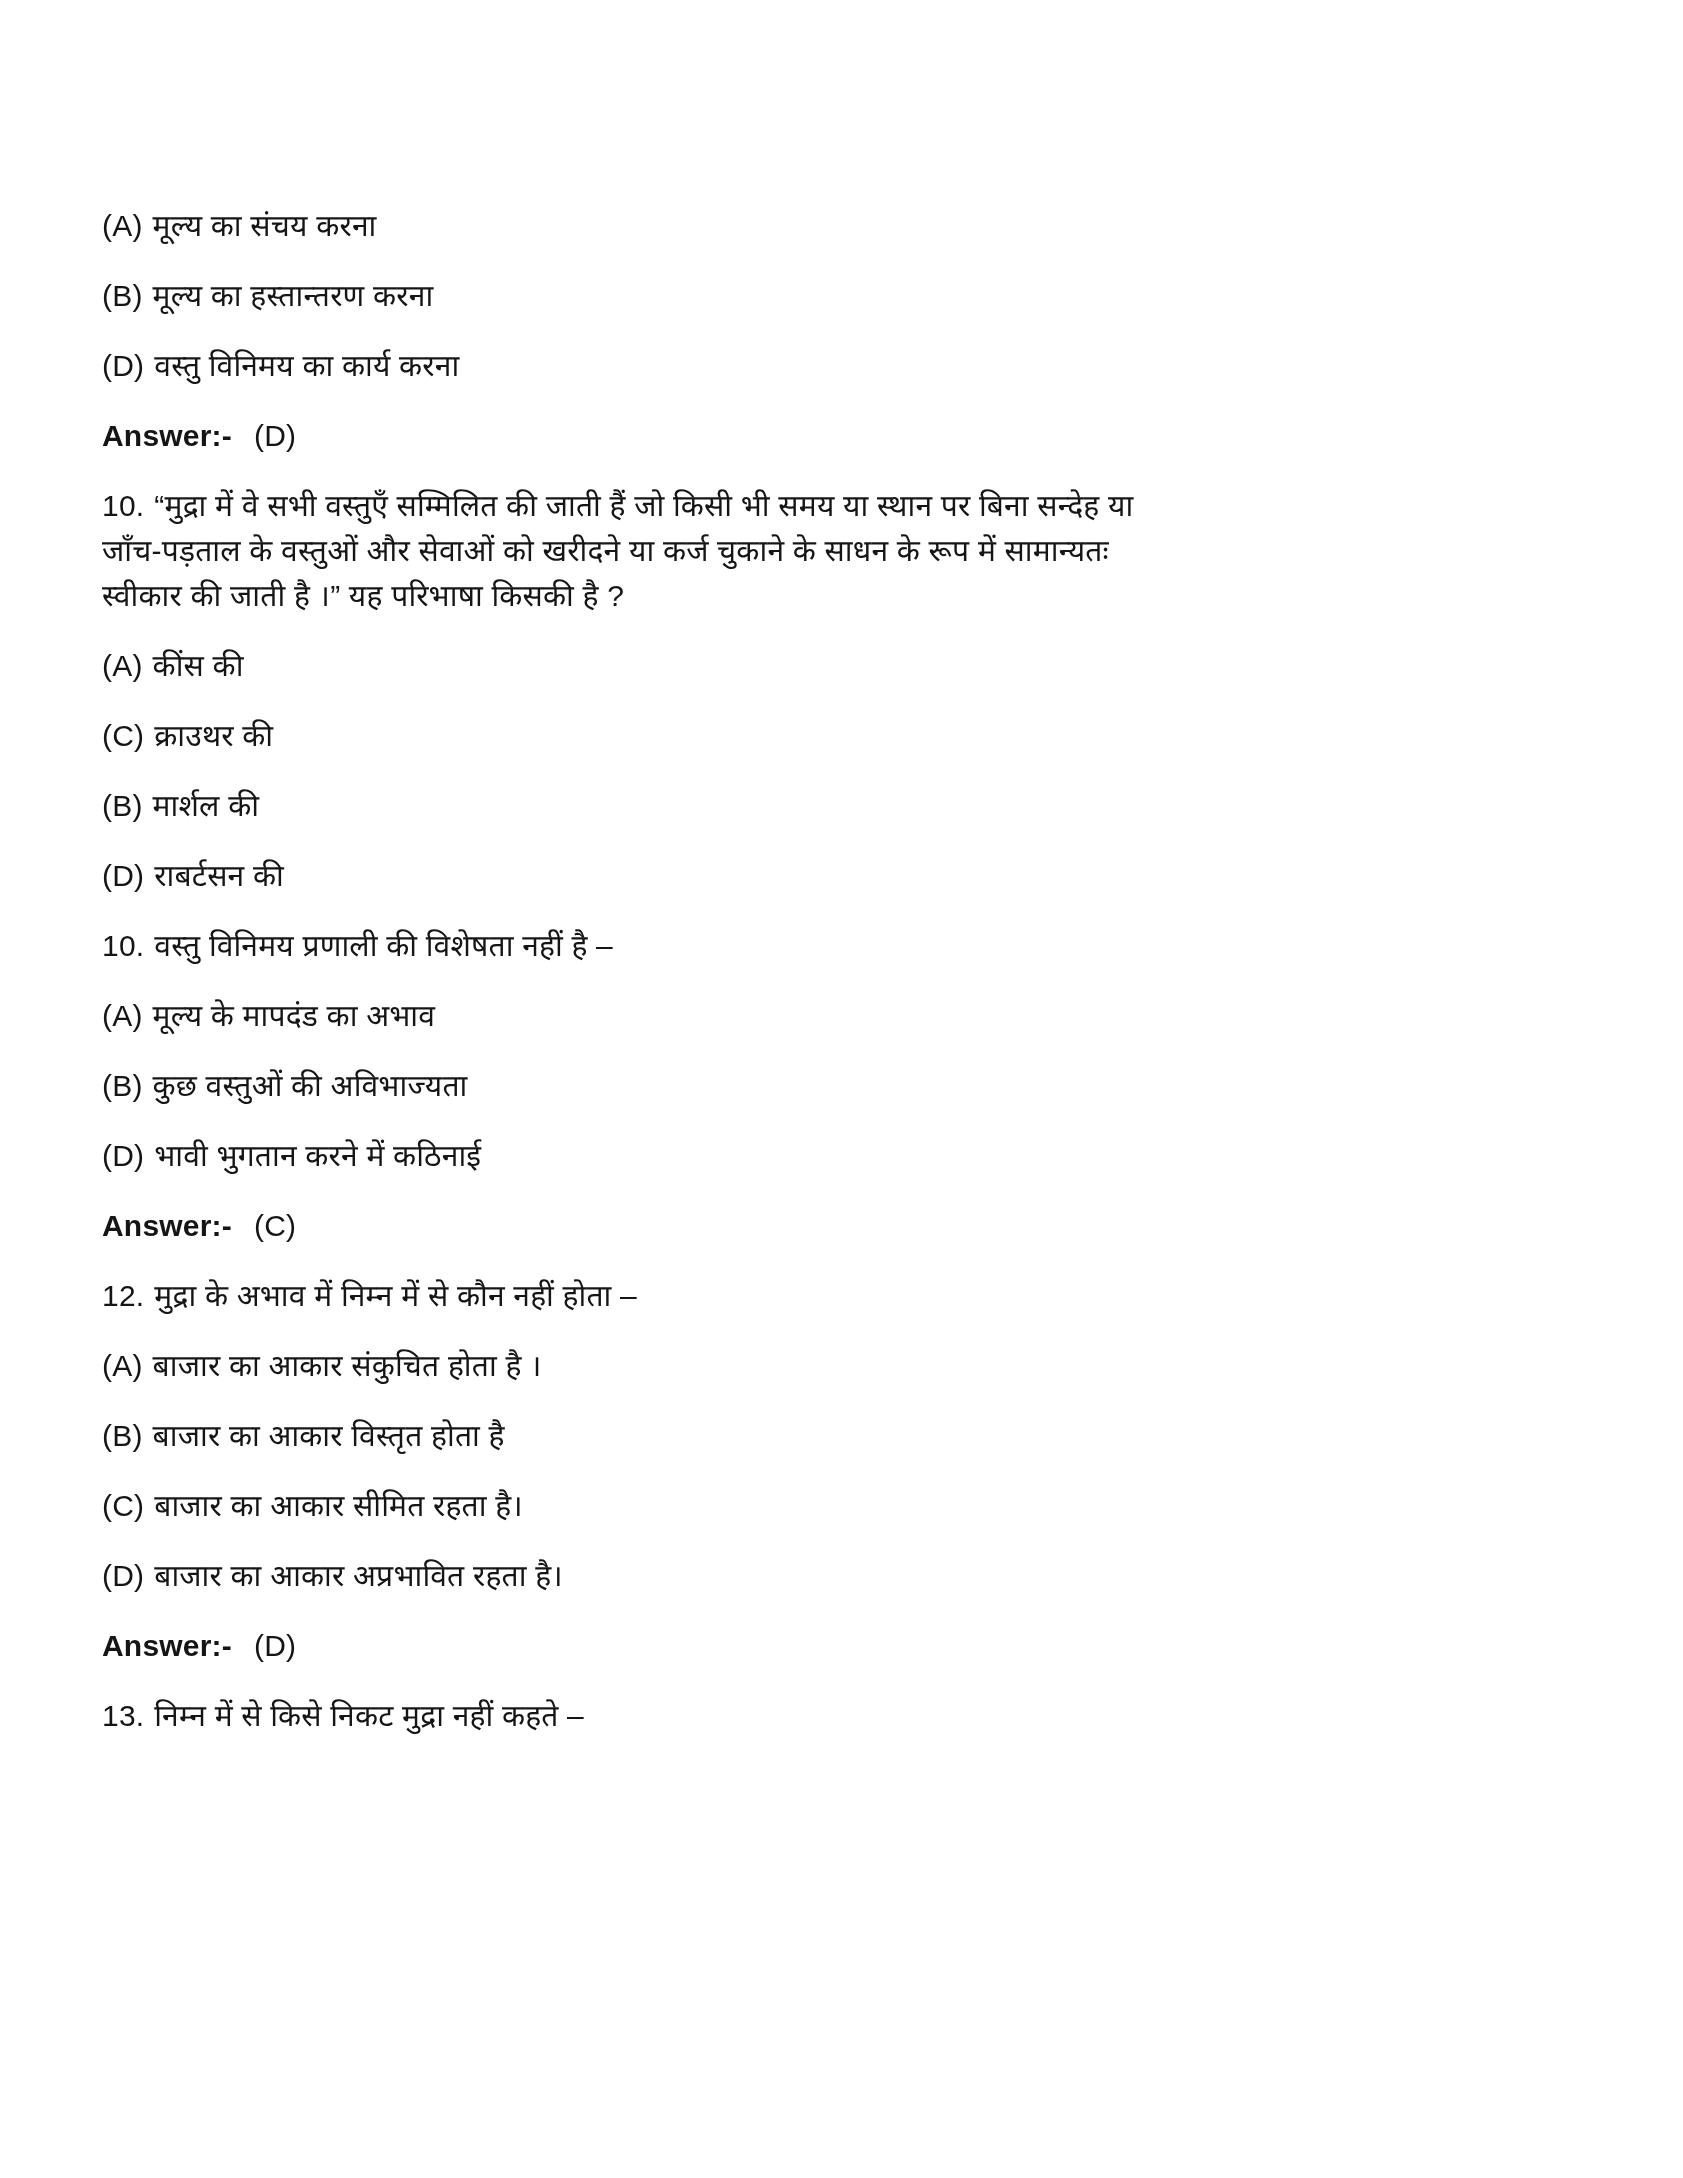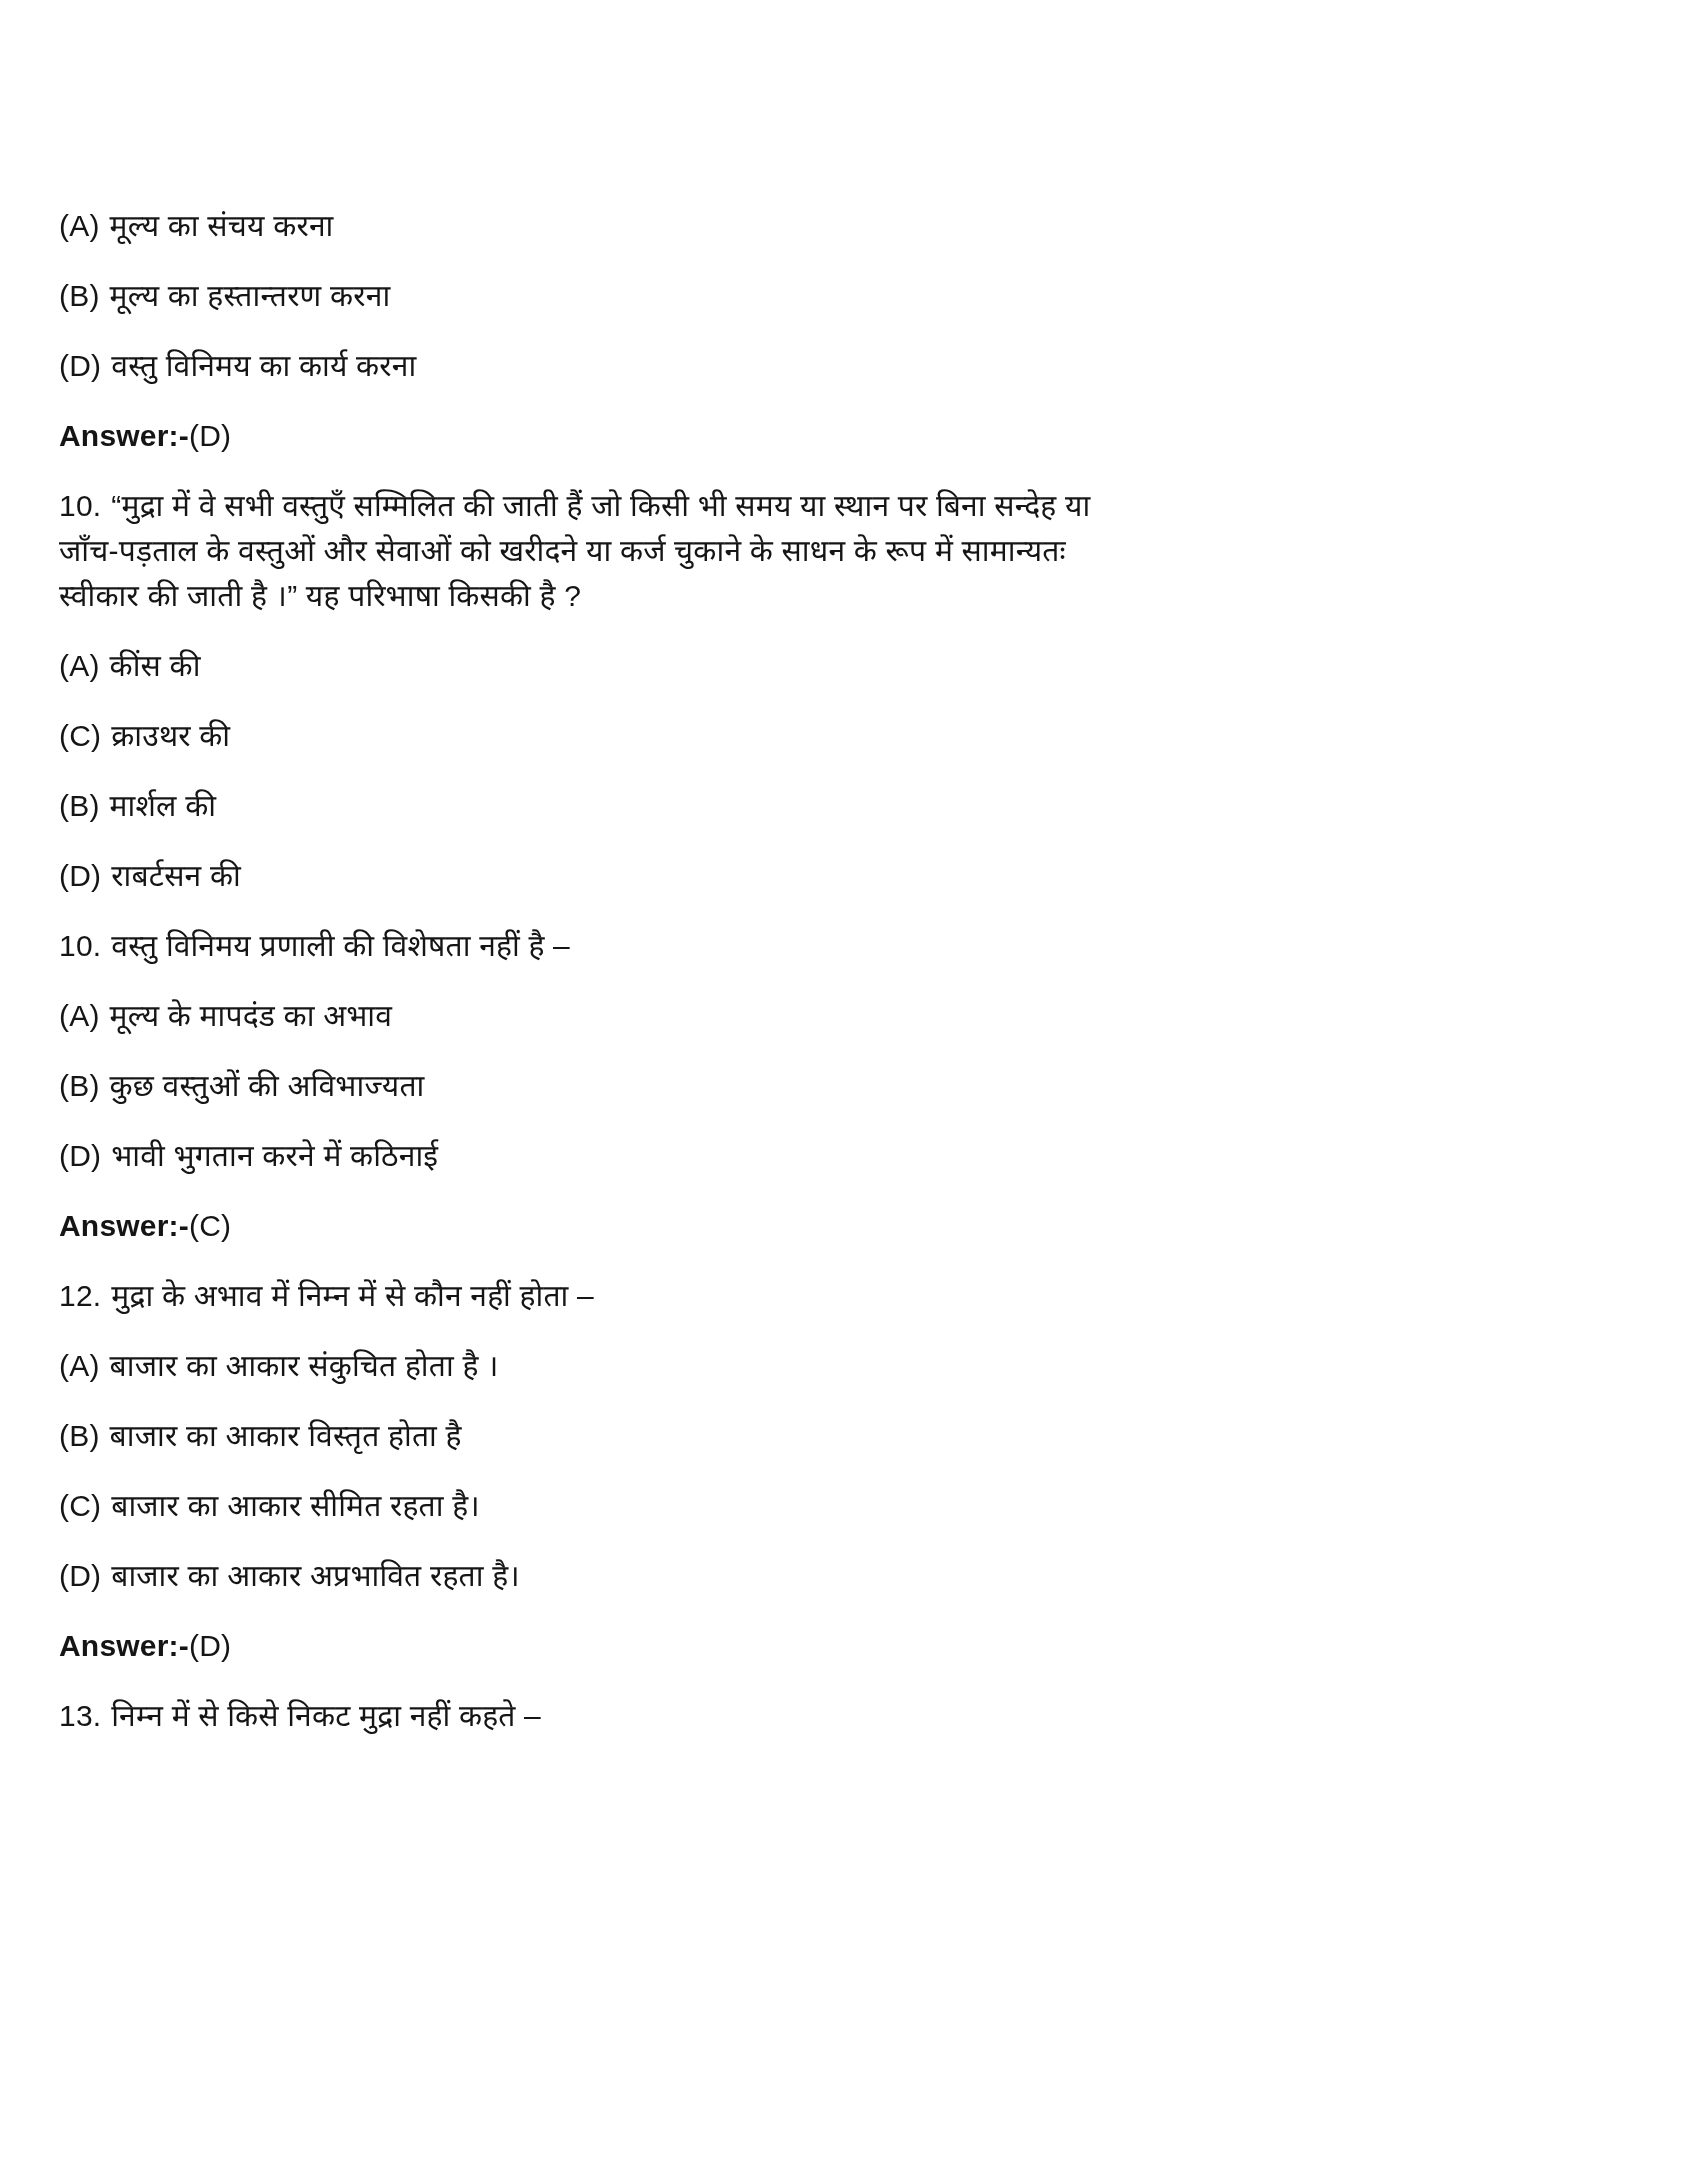--- a/index.html
+++ b/index.html
@@ -10,38 +10,38 @@
   body {
     width: 1683px;
     height: 2178px;
     position: relative;
     font-family: "Liberation Sans", "DejaVu Sans", sans-serif;
     color: #151515;
     overflow: hidden;
   }
   .page {
     box-sizing: border-box;
-    padding: 203px 0 0 59px;
+    padding: 203px 0 0 102px;
   }
   .content {
     width: 1035px;
   }
   p.line {
     font-size: 30px;
     line-height: 45px;
     margin: 0 0 25px 0;
     letter-spacing: 0.2px;
   }
   .opt-label,
   .q-num {
     margin-right: 10px;
   }
   .answer-label {
     font-weight: 700;
-    margin-right: 0;
+    margin-right: 22px;
   }
   .answer-value {
     font-weight: 400;
   }
 </style>
 </head>
 <body>
 
 <div class="page">
   <div class="content">

